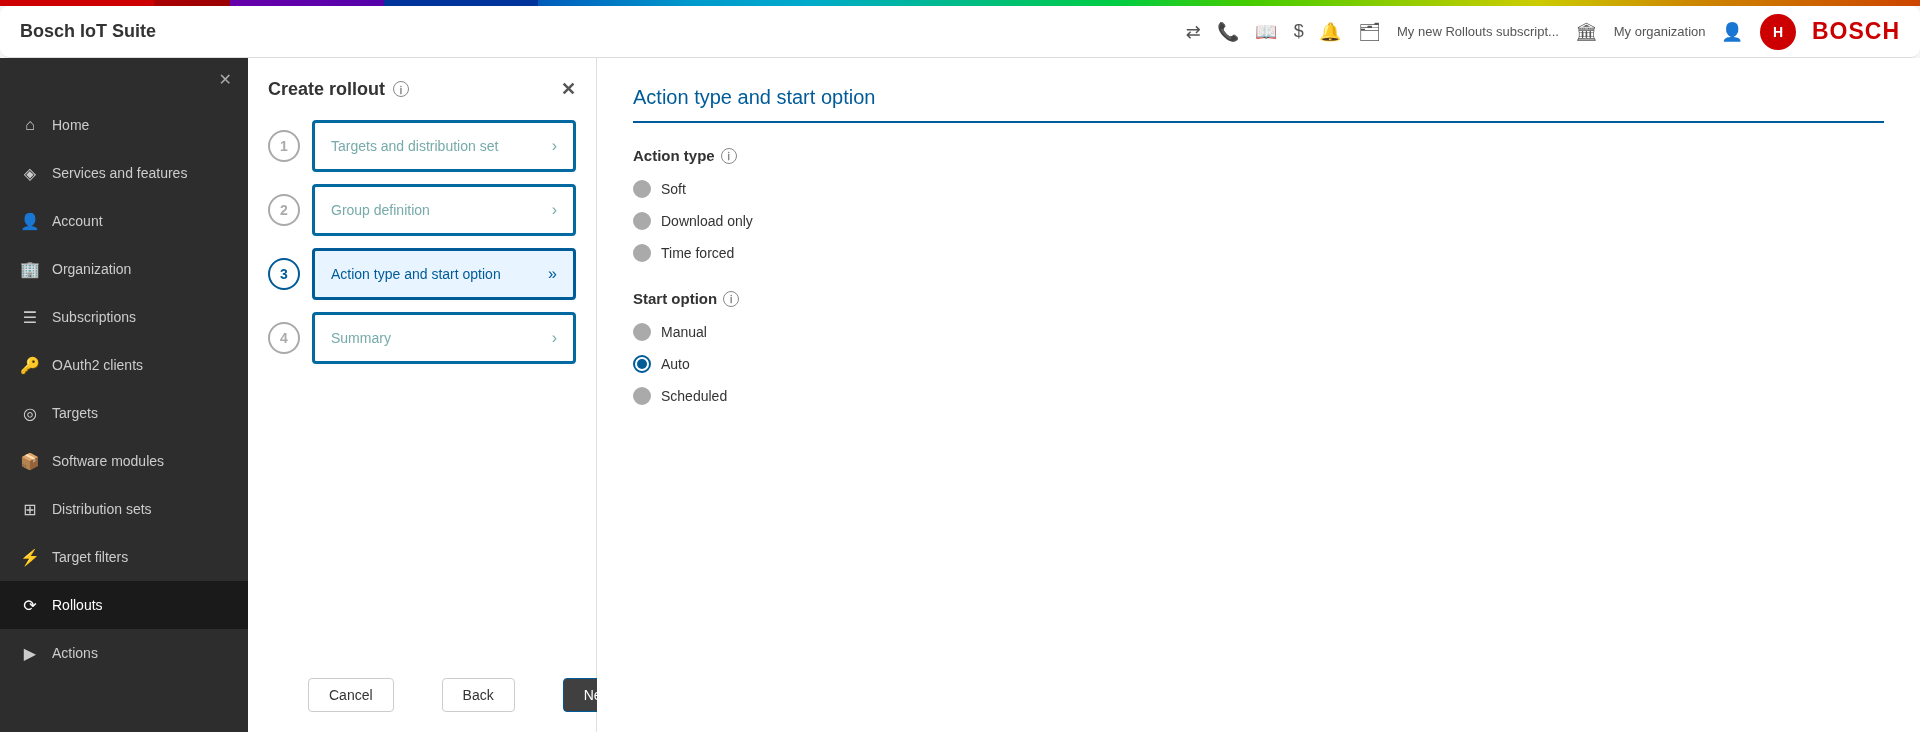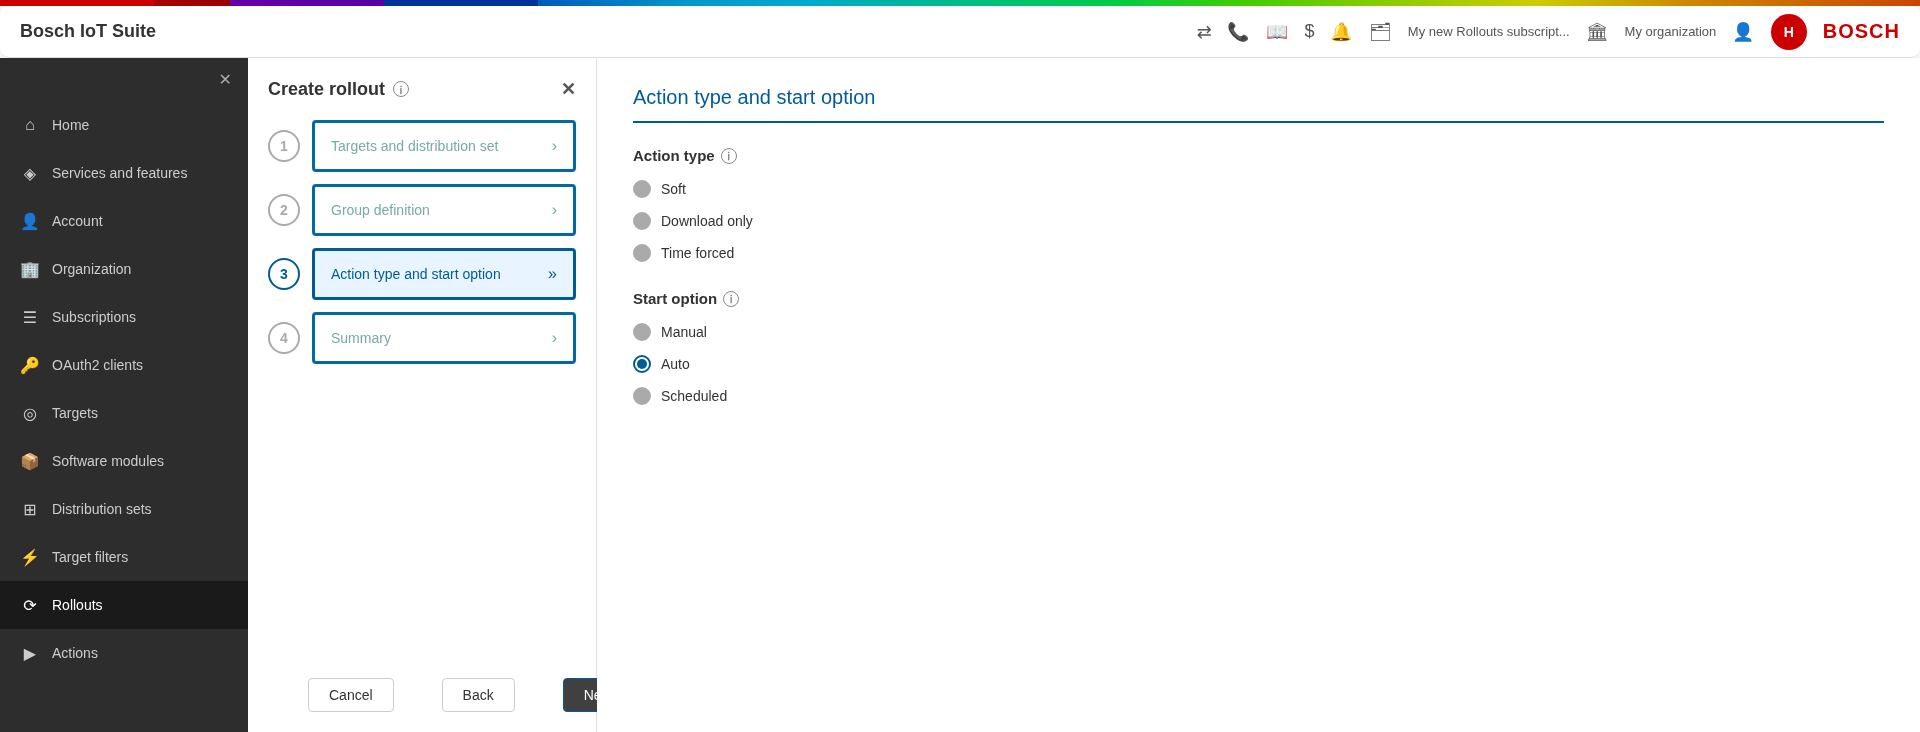--- a/index.html
+++ b/index.html
@@ -42,21 +42,21 @@
       color: #555;
       font-size: 18px;
       cursor: pointer;
     }
     .header-text {
       font-size: 13px;
       color: #555;
       cursor: pointer;
     }
     .bosch-logo {
-      font-size: 20px;
+      font-size: 23px;
       font-weight: 700;
       color: #c00;
       letter-spacing: 1px;
     }
     .bosch-icon {
       width: 36px;
       height: 36px;
       background: #c00;
       border-radius: 50%;
       display: flex;

